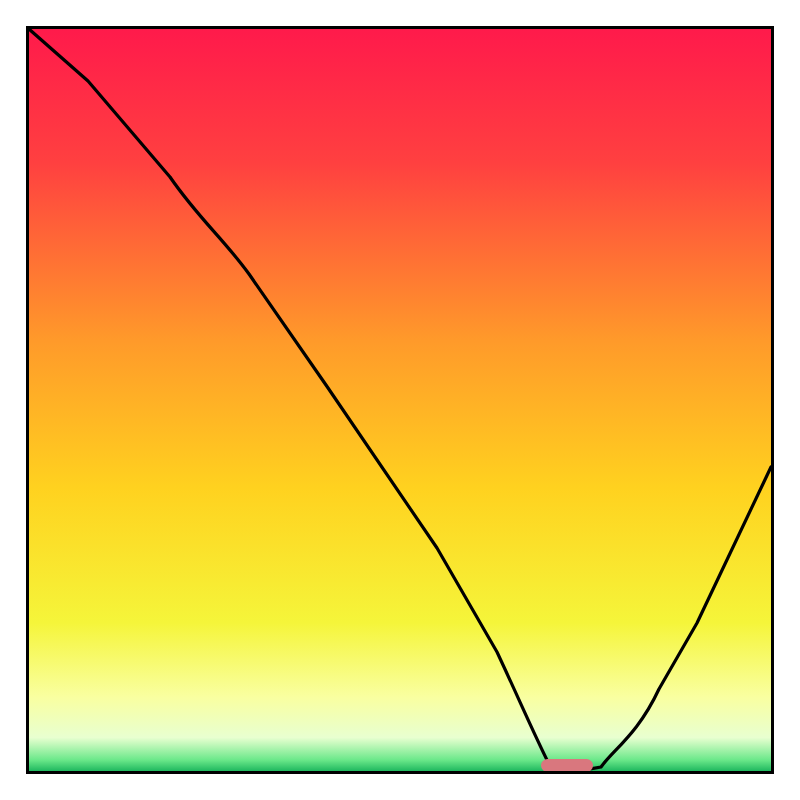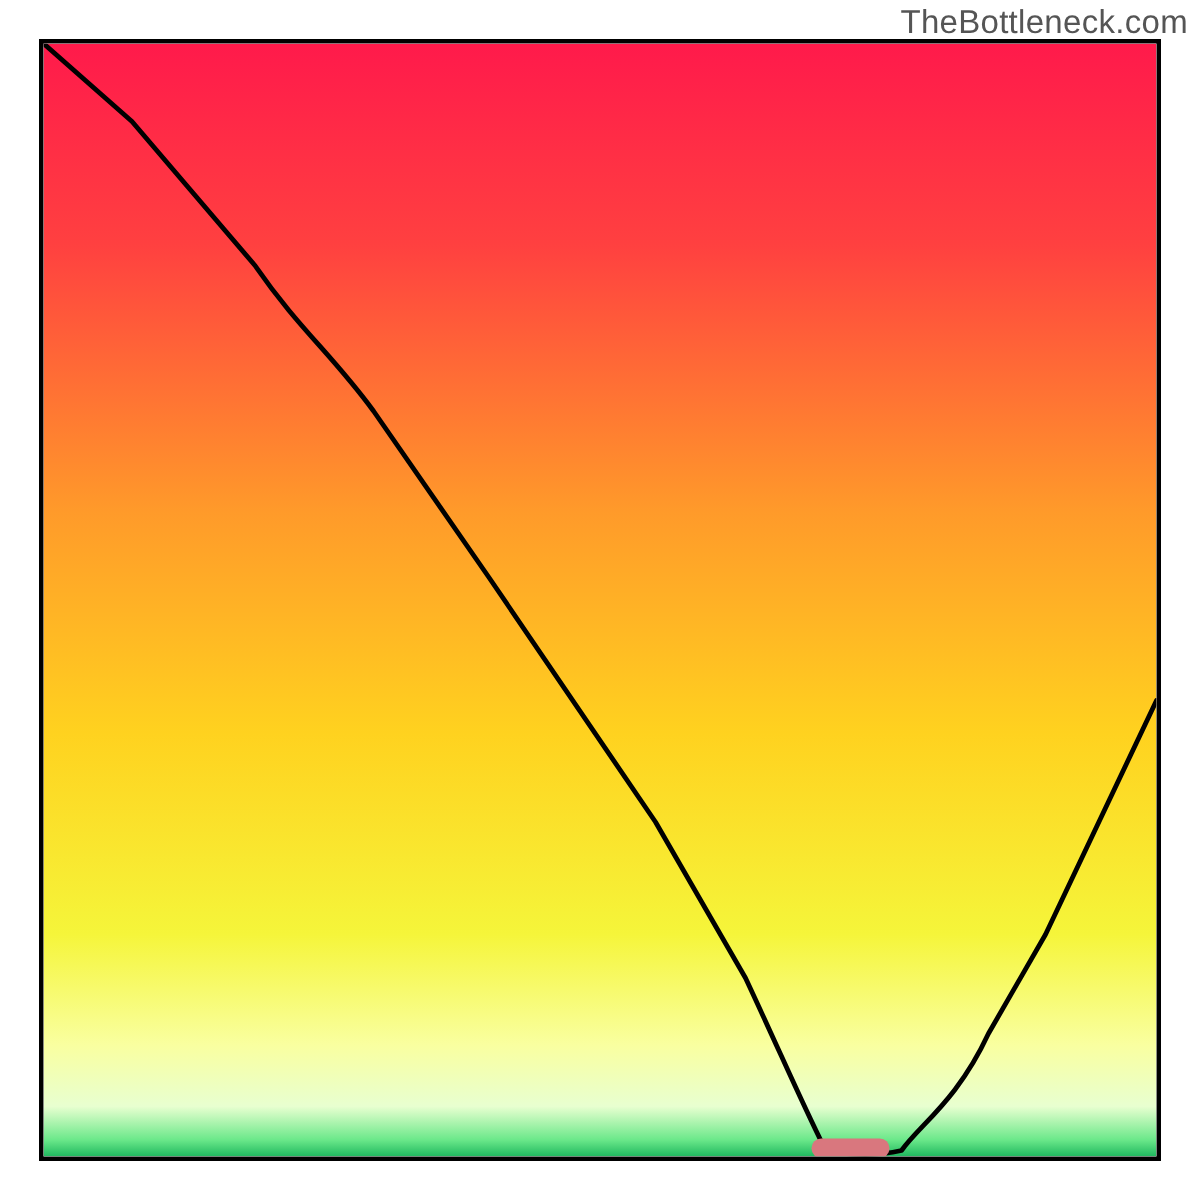--- a/index.html
+++ b/index.html
@@ -51,21 +51,20 @@
     top: 0;
     width: 100%;
     height: 100%;
   }
 </style>
 </head>
 <body>
 
 <div class="frame">
 
-  <div class="watermark">TheBottleneck.com</div>
 
   <div class="plot-border">
 
     <svg class="gradient" viewBox="0 0 742 742" preserveAspectRatio="none">
       <defs>
         <linearGradient id="bg" x1="0" y1="0" x2="0" y2="1">
           <stop offset="0%" stop-color="#ff1a4b"></stop>
           <stop offset="18%" stop-color="#ff4040"></stop>
           <stop offset="42%" stop-color="#ff9a2a"></stop>
           <stop offset="62%" stop-color="#ffd21f"></stop>

